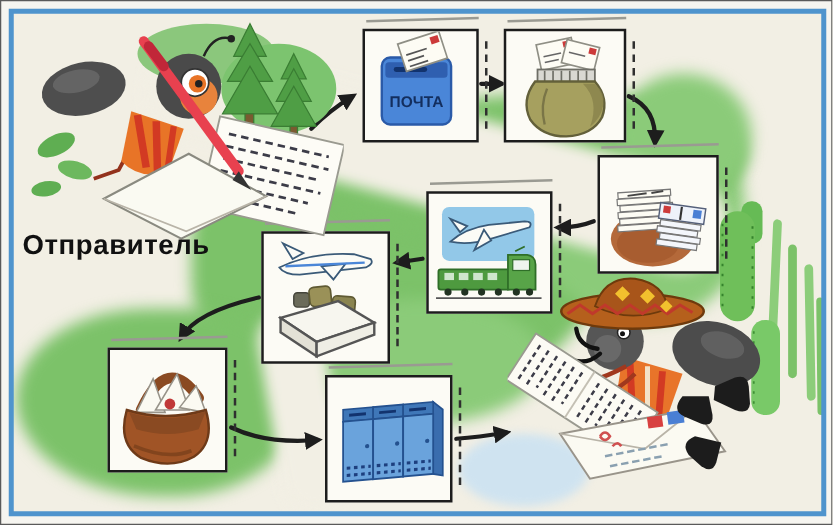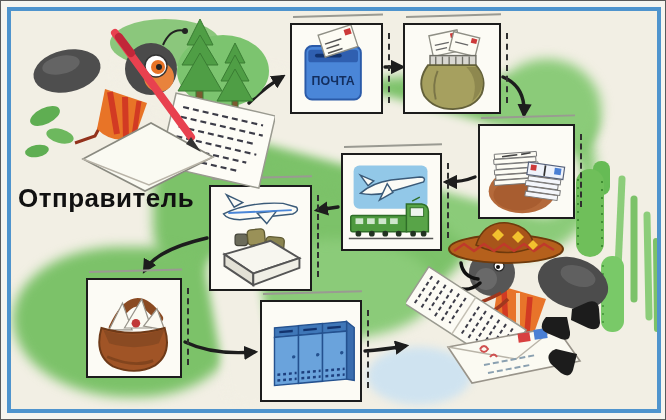--- a/index.html
+++ b/index.html
@@ -404,17 +404,17 @@
             <path d="M84 136 q4 -5 7 0"></path>
       </g>
     </g>
     <g fill="#1c1c1c">
       <path d="M140 96 q-9 11 1 16 l14 6 q10 3 9 -7 l-3 -15 z"></path>
       <path d="M166 88 l16 -7 q10 -3 11 7 l1 14 q-1 9 -12 5 l-17 -8 z"></path>
       <path d="M150 128 q-12 5 -5 15 l10 9 q9 6 12 -3 l4 -16 z"></path>
     </g>
   </svg>
 
-  <div class="lbl" style="left:11px;top:176px;font-size:26px;">Отправитель</div>
+  <div class="lbl" style="left:11px;top:176px;font-size:22px;">Отправитель</div>
 
  </div>
  <div id="frame"></div>
 </div>
 
 </body></html>

